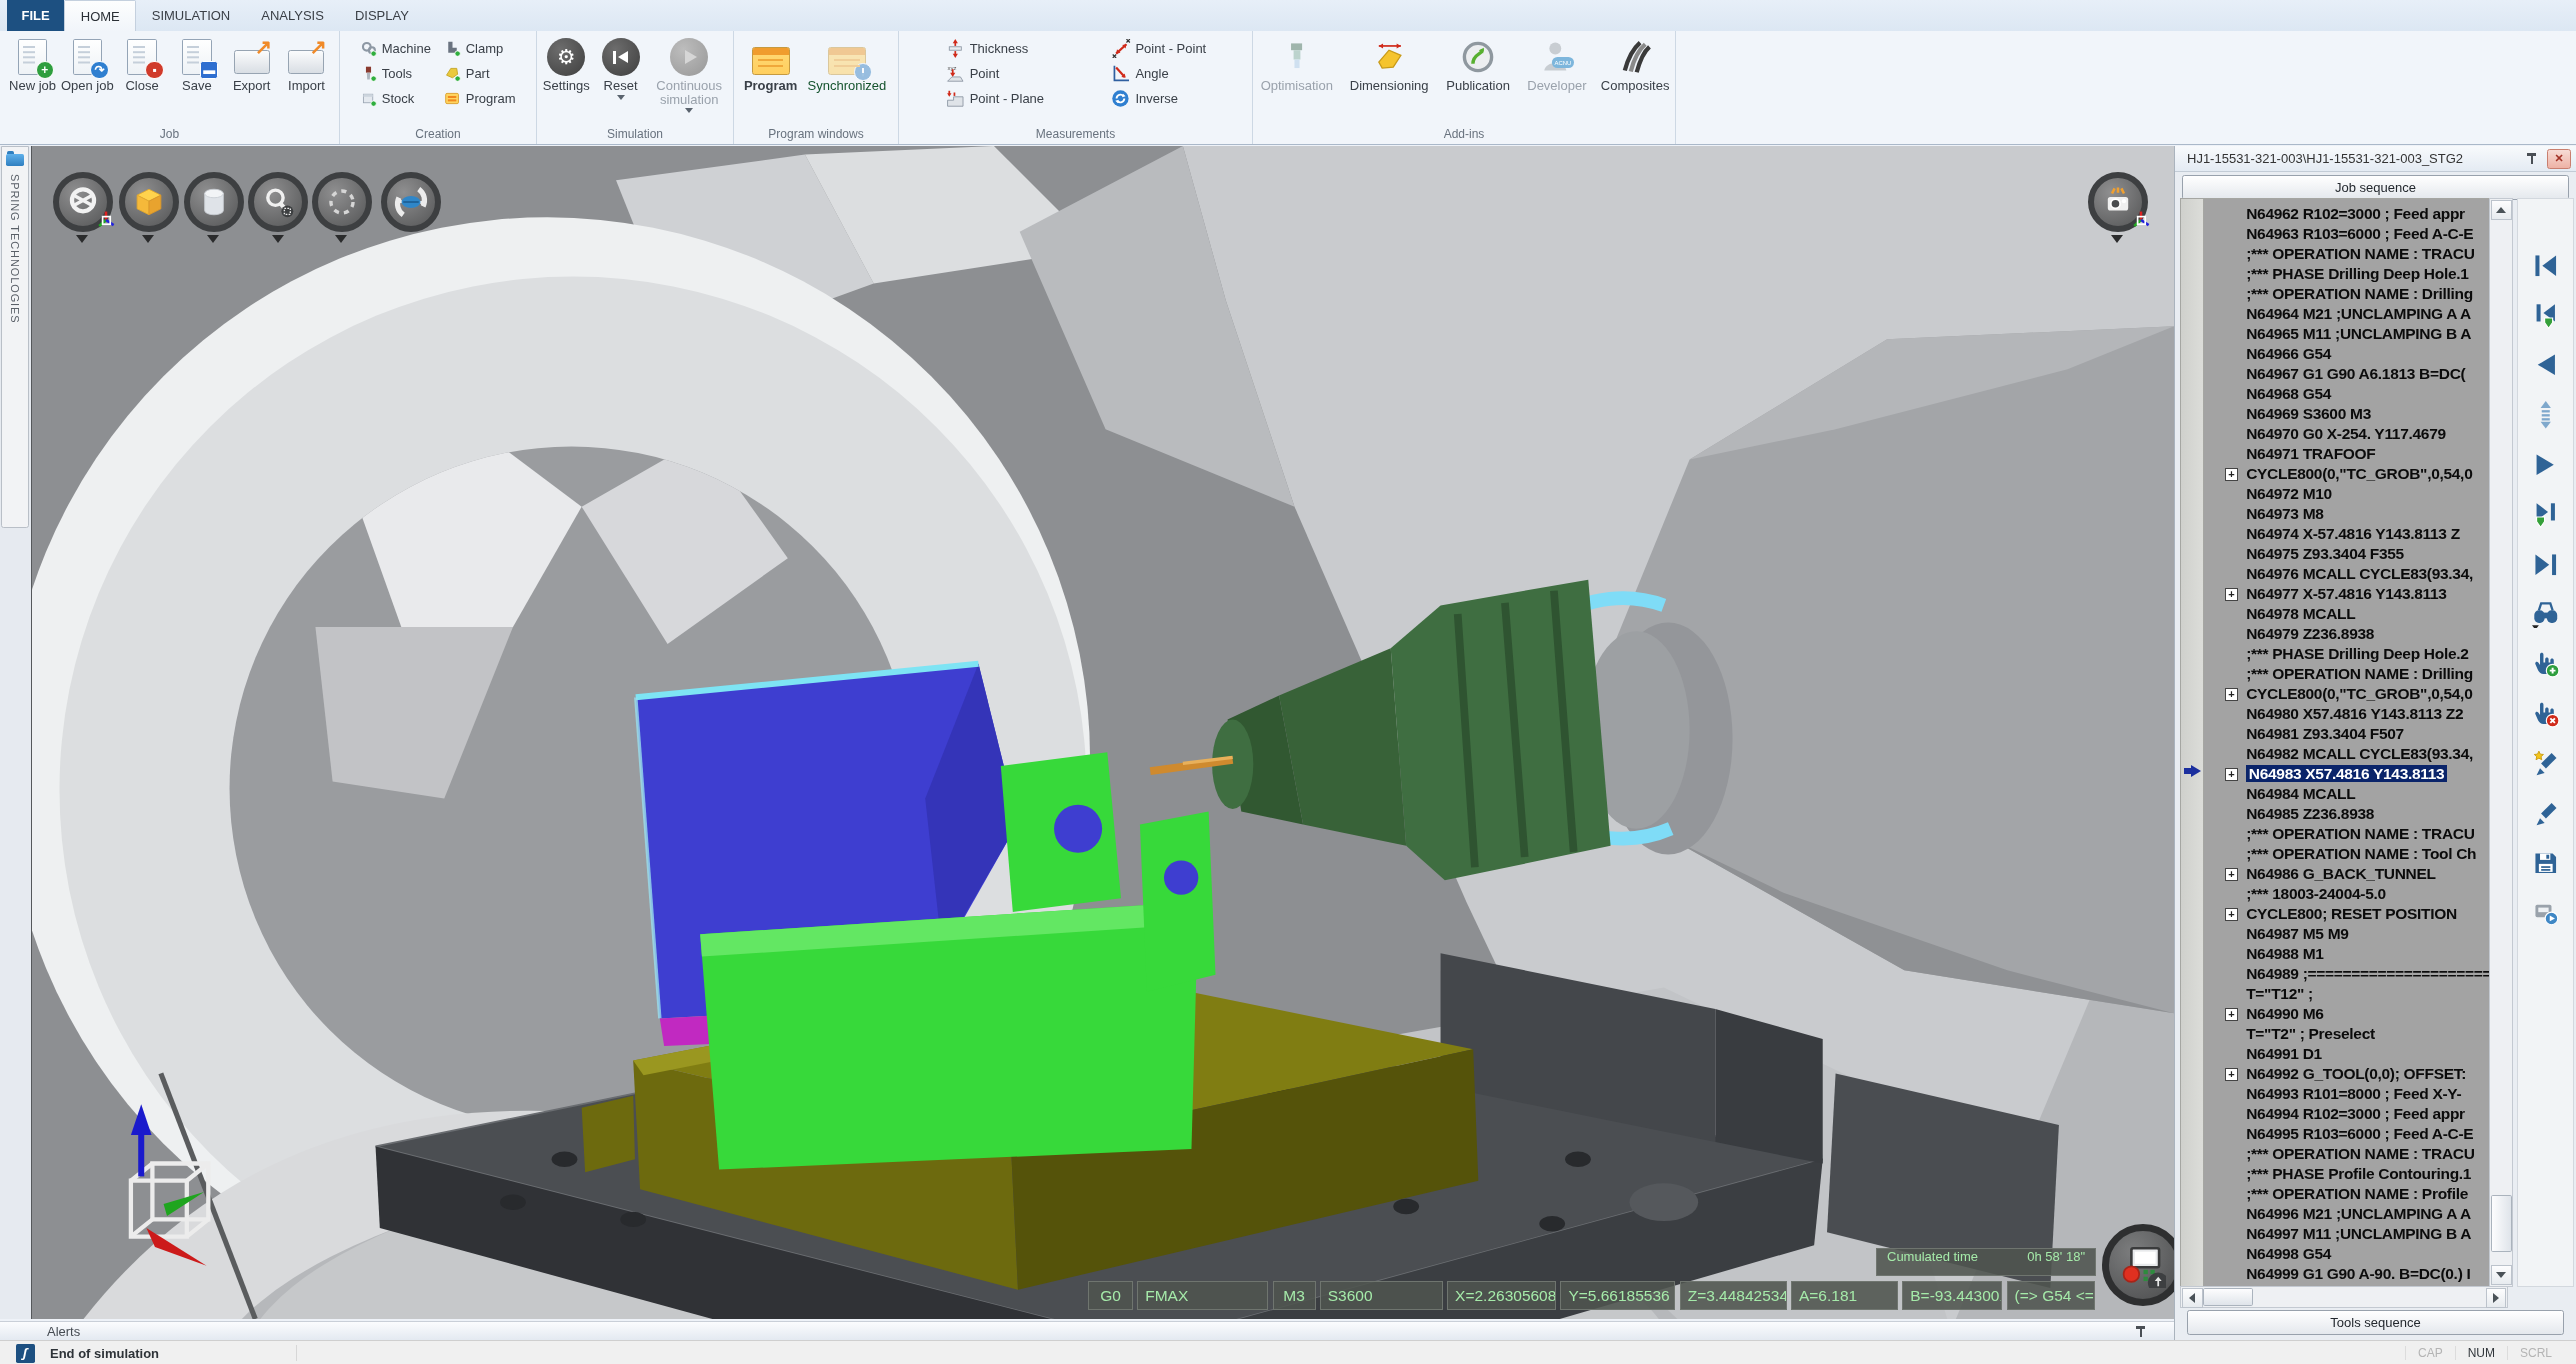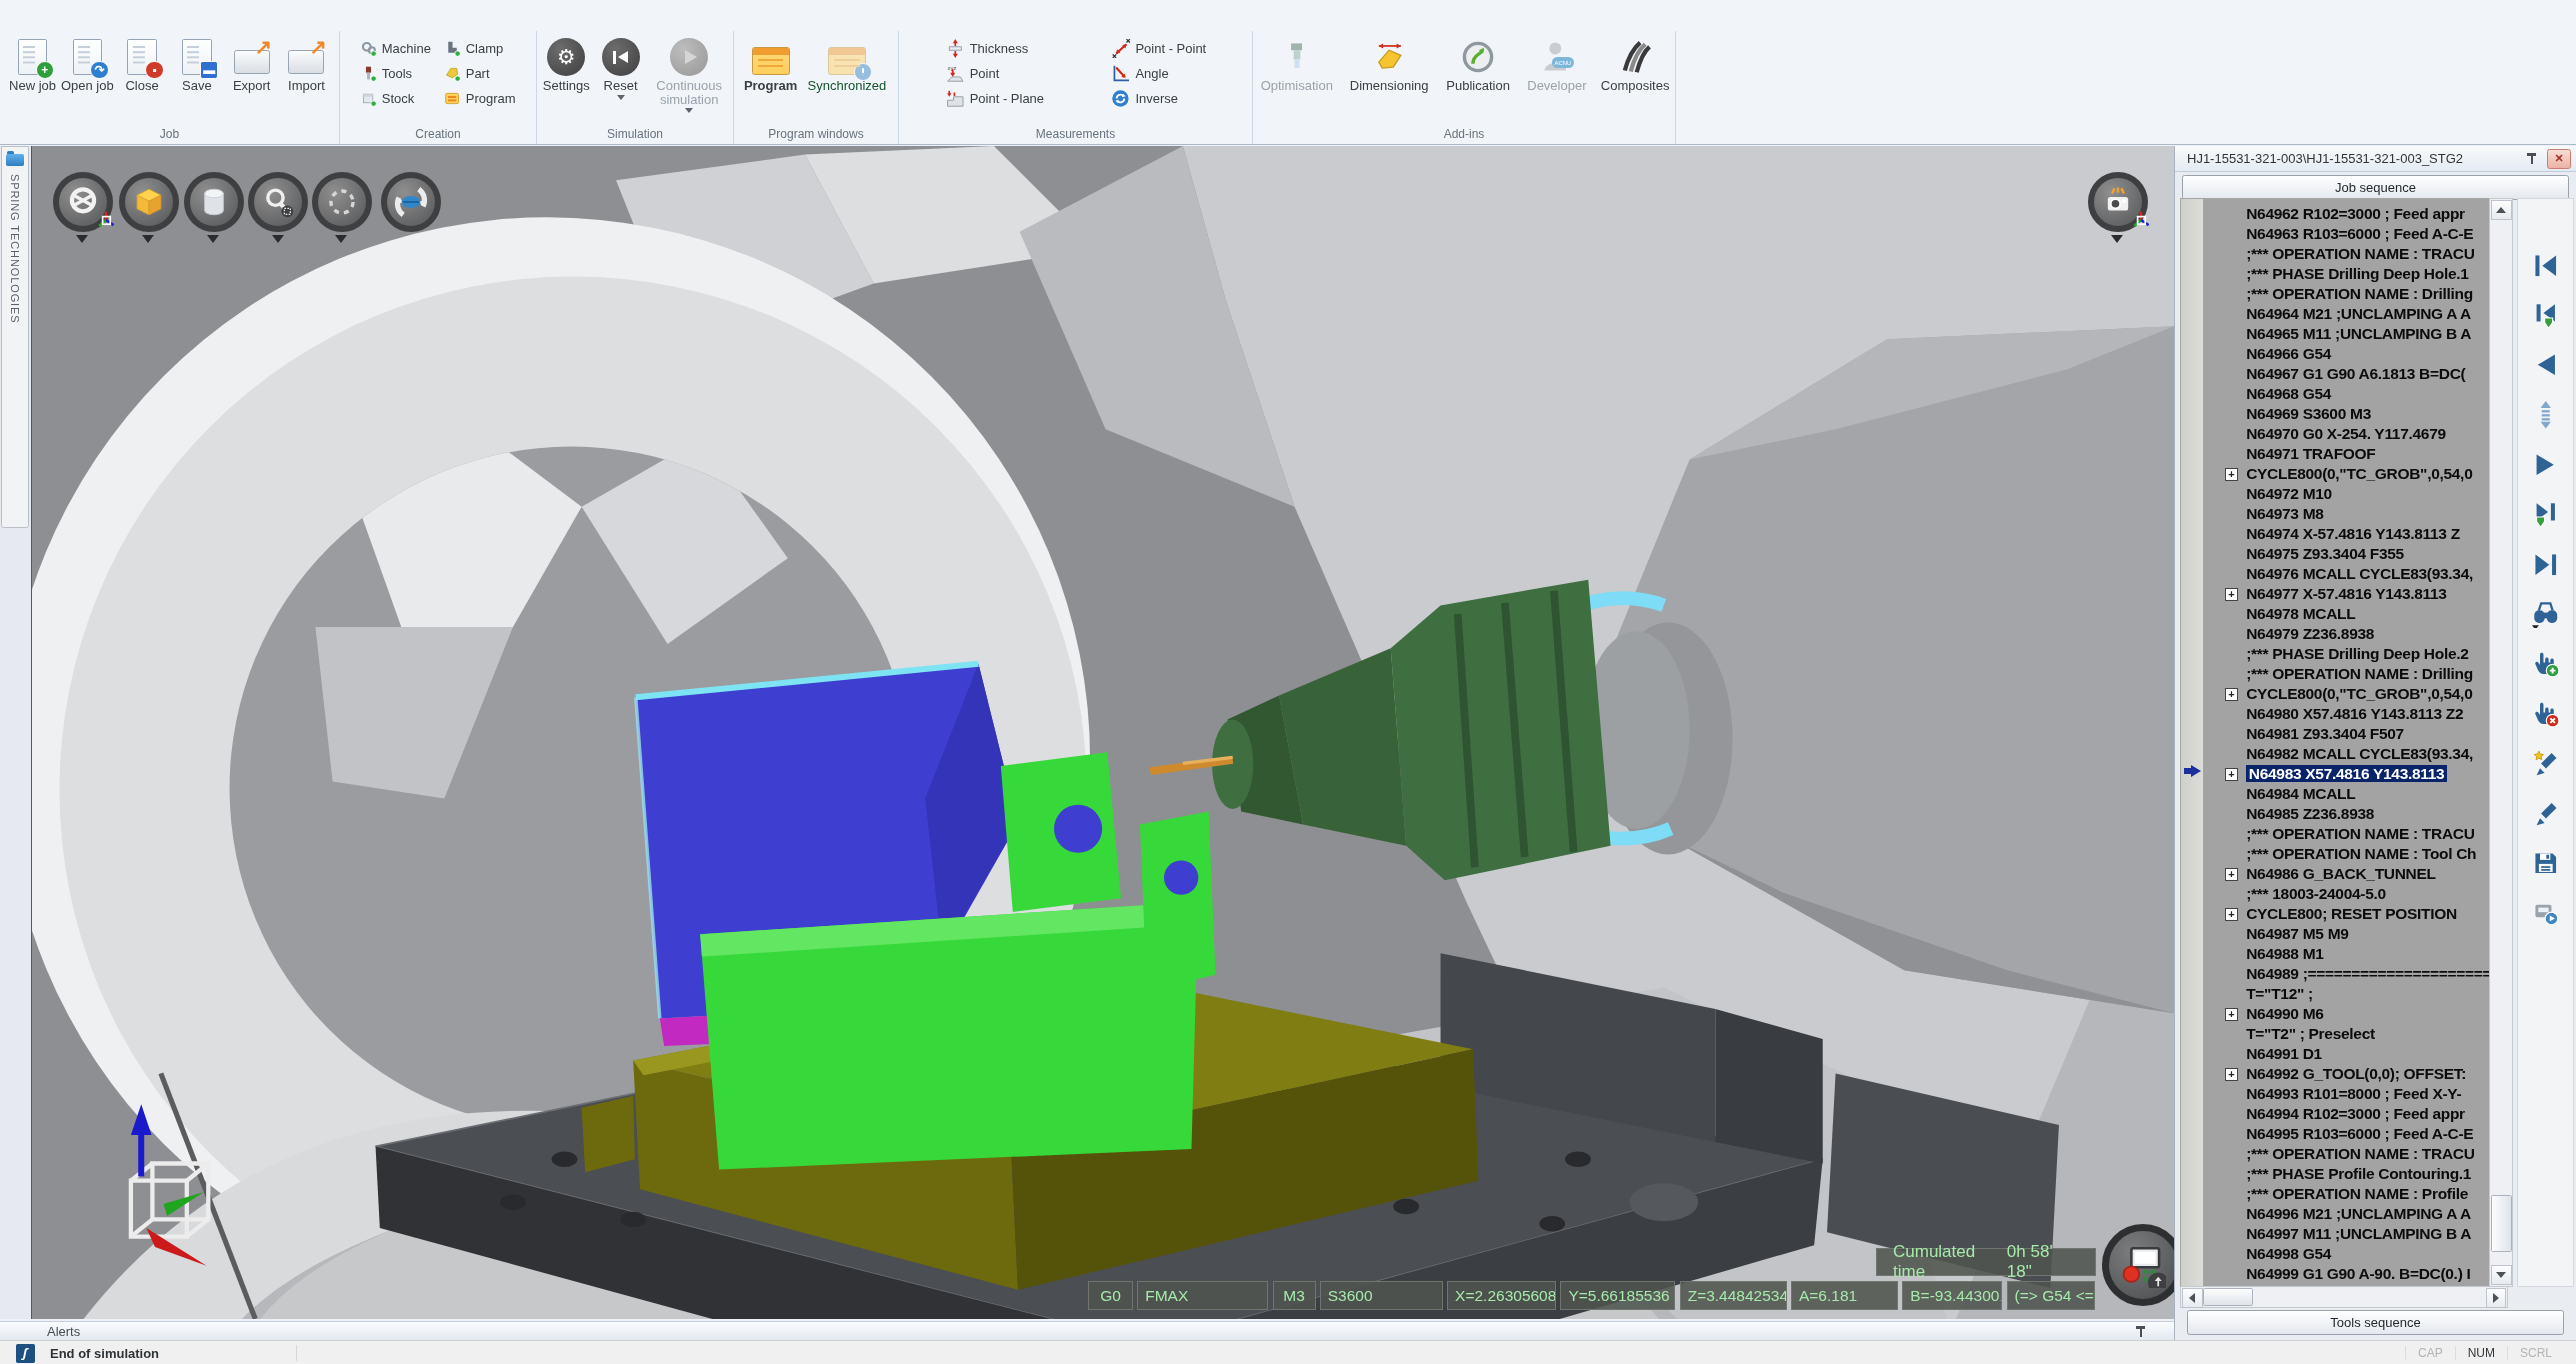--- a/index.html
+++ b/index.html
@@ -55,21 +55,21 @@
   .vbtn{position:absolute;width:60px;height:60px;border-radius:50%;border:6px solid #3d3f41;box-sizing:border-box;
         background:radial-gradient(circle at 35% 30%,#8f8f90,#545556);display:flex;align-items:center;justify-content:center;}
   .vdrop{position:absolute;width:0;height:0;border-left:6.9px solid transparent;border-right:6.9px solid transparent;border-top:8.6px solid #2a2b2c;}
   .axisbadge{position:absolute;right:-10.3px;bottom:-5.2px;width:22px;height:22px;}
   
   .readoutbar{position:absolute;left:1056px;top:1135px;display:flex;gap:4.3px;}
   .readout{height:29px;line-height:27.5px;background:rgba(78,84,78,.88);border:0.9px solid #6f756f;color:#a5eaa9;
            font-size:15.5px;padding:0 6.9px;box-sizing:border-box;white-space:nowrap;overflow:hidden;}
   .readout.center{text-align:center;}
   .cumulated{position:absolute;left:1844px;top:1102px;width:220px;height:27.5px;background:rgba(78,84,78,.88);border:0.9px solid #6f756f;
-             color:#a5eaa9;font-size:17px;display:flex;align-items:center;justify-content:space-between;padding:0 16px;box-sizing:border-box;}
+             color:#a5eaa9;font-size:13px;display:flex;justify-content:space-between;padding:0 10px;box-sizing:border-box;}
   .ctrlbtn{position:absolute;left:2070px;top:1078px;width:82px;height:82px;border-radius:50%;border:7.7px solid #2e2f30;box-sizing:border-box;
            background:radial-gradient(circle at 35% 30%,#7c7d7e,#4a4b4c);display:flex;align-items:center;justify-content:center;}
   .triad{position:absolute;left:73px;top:953px;}
   
   .panel{position:absolute;left:2174px;top:146px;width:402px;height:1194px;background:#e9edf2;border-left:0.9px solid #aab3bd;box-sizing:border-box;}
   .ptitle{position:absolute;left:0;top:0;right:0;height:26px;background:linear-gradient(#f8fafc,#e4ebf3);border-bottom:0.9px solid #c3ccd6;
           display:flex;align-items:center;font-size:13px;color:#333;padding-left:12px;box-sizing:border-box;}
   .ptitle .spacer{flex:1;}
   .pinbtn{width:13.7px;height:15.5px;position:relative;margin-right:8.6px;}
   .pinbtn::before{content:"";position:absolute;left:1.7px;top:2.6px;width:9.4px;height:2.6px;background:#4a4f55;}
@@ -117,20 +117,27 @@
   .kbdz{display:flex;margin-left:auto;margin-right:12px;}
   .kbd-toggle{padding:0 12px;border-left:0.9px solid #dcdcdc;font-size:12px;color:#b4b4b4;}
   .kbd-toggle.active{color:#30353a;}
 </style>
 </head>
 <body>
 
 <div id="app">
 
   <div class="ribbon">
+    <div class="tabrow">
+      <div class="tab file">FILE</div>
+      <div class="tab active">HOME</div>
+      <div class="tab">SIMULATION</div>
+      <div class="tab">ANALYSIS</div>
+      <div class="tab">DISPLAY</div>
+    </div>
     <div class="rbody">
 
       <div class="rgroup" style="width:340px">
         <div class="gcontent">
           <div class="bigbtn">
             <span class="ic">
                 <span class="doc">
                   <span class="badge" style="background:#2e9e3e">+</span>
                 </span>
               </span>

